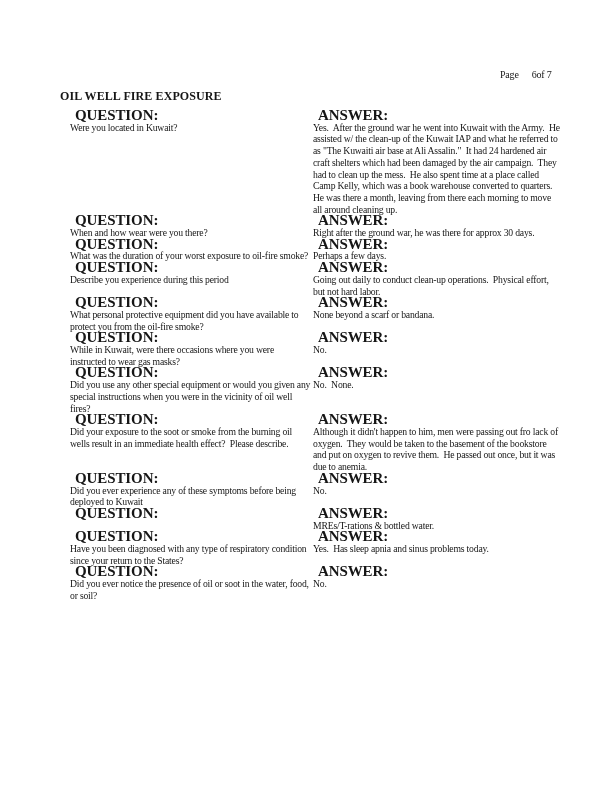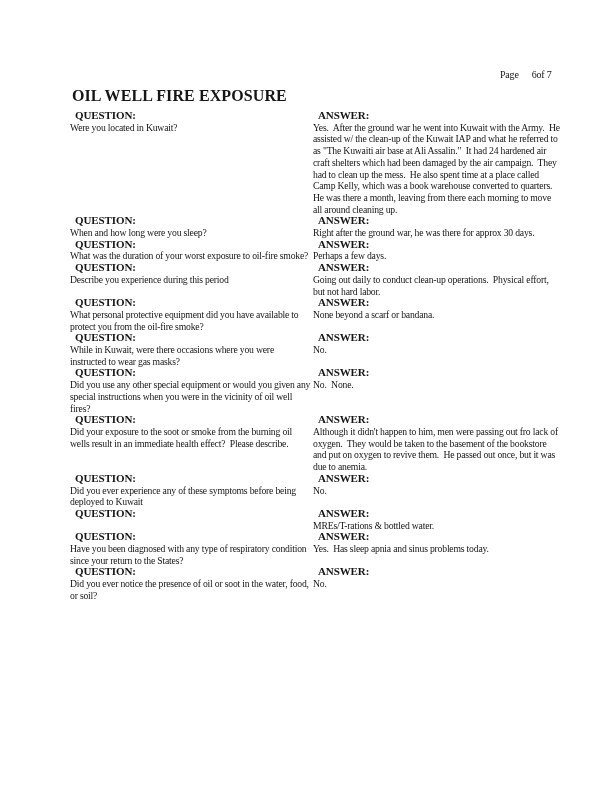--- a/index.html
+++ b/index.html
@@ -26,23 +26,23 @@
     left: 480px;
     font-size: 10px;
     white-space: nowrap;
   }
   .page-header .page-val {
     margin-left: 13px;
   }
   .doc-title {
     position: absolute;
     top: 89px;
-    left: 52px;
+    left: 40px;
     margin: 0;
-    font-size: 16px;
+    font-size: 12px;
     font-weight: bold;
     letter-spacing: 0.1px;
     line-height: 14px;
   }
   .qa-list {
     position: absolute;
     top: 110px;
     left: 50px;
     width: 552px;
   }
@@ -53,21 +53,21 @@
   .col-q {
     flex: 0 0 243px;
     width: 243px;
   }
   .col-a {
     flex: 1 1 auto;
     min-width: 0;
   }
   .q-label, .a-label {
     font-weight: bold;
-    font-size: 11px;
+    font-size: 15px;
     line-height: 11.7px;
     padding-left: 5px;
     letter-spacing: -0.1px;
   }
   .q-text {
     width: 242px;
     white-space: pre-wrap;
   }
   .a-text {
     width: 248px;
@@ -94,21 +94,21 @@
       </div>
       <div class="col-a">
         <div class="a-label">ANSWER:</div>
         <div class="a-text">Yes.  After the ground war he went into Kuwait with the Army.  He assisted w/ the clean-up of the Kuwait IAP and what he referred to as "The Kuwaiti air base at Ali Assalin."  It had 24 hardened air craft shelters which had been damaged by the air campaign.  They had to clean up the mess.  He also spent time at a place called Camp Kelly, which was a book warehouse converted to quarters.  He was there a month, leaving from there each morning to move all around cleaning up.</div>
       </div>
     </div>
 
     <div class="qa-row">
       <div class="col-q">
         <div class="q-label">QUESTION:</div>
-        <div class="q-text">When and how long were you sleep?</div>
+        <div class="q-text">When and how wear were you there?</div>
       </div>
       <div class="col-a">
         <div class="a-label">ANSWER:</div>
         <div class="a-text">Right after the ground war, he was there for approx 30 days.</div>
       </div>
     </div>
 
     <div class="qa-row">
       <div class="col-q">
         <div class="q-label">QUESTION:</div>

